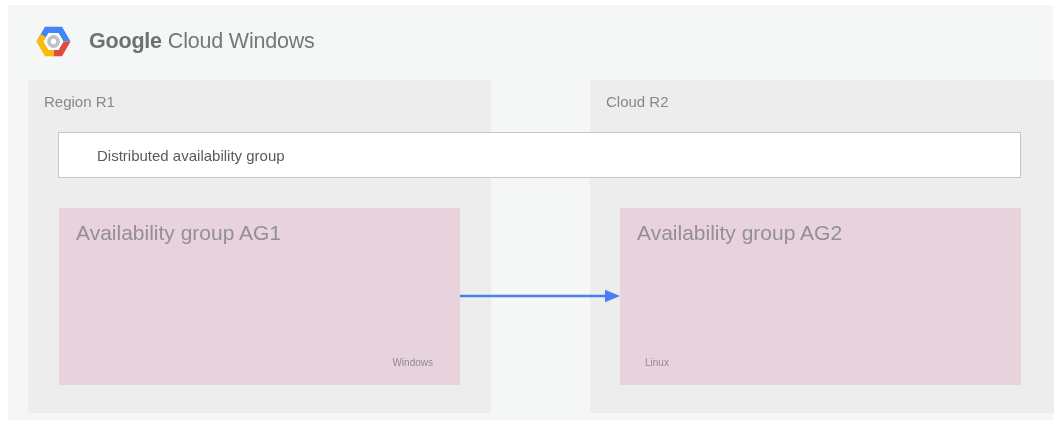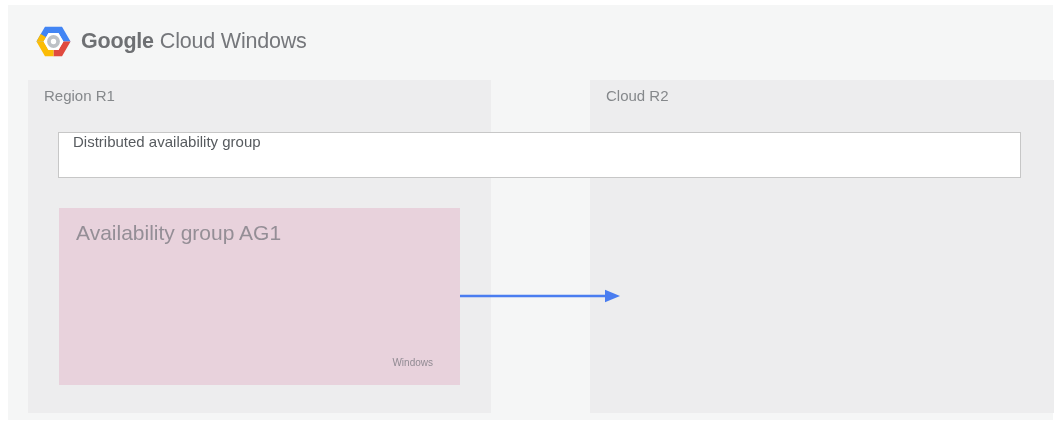--- a/index.html
+++ b/index.html
@@ -10,45 +10,45 @@
     overflow:hidden;
     position:relative;
   }
   .panel{
     position:absolute;left:8px;top:5px;right:8px;bottom:6px;
     background:#f5f6f6;
   }
   
   .header{
     position:absolute;left:26px;top:16px;height:40px;
-    display:flex;align-items:center;gap:8px;justify-content:space-between;
+    display:flex;align-items:center;gap:16px;justify-content:space-between;
   }
   .logo-icon{width:39px;height:39px;display:block;}
   .logotype{
     font-size:21.5px;color:#727479;letter-spacing:-0.2px;
     display:flex;align-items:baseline;gap:6px;white-space:nowrap;
   }
   .logotype .brand{font-weight:700;color:#6e7073;}
   .logotype .product{font-weight:400;color:#75777b;}
   
   .region{
     position:absolute;top:75px;height:333px;
     background:#ededee;
   }
   .region-r1{left:20px;width:463px;}
   .region-r2{left:582px;width:464px;}
   .region-label{
-    position:absolute;left:16px;top:7px;
+    position:absolute;left:16px;top:13px;
     font-size:15px;color:#85888b;
   }
   
   .dist-box{
     position:absolute;left:50px;top:127px;width:963px;height:46px;
     background:#ffffff;border:1px solid #c7c7c7;box-sizing:border-box;
-    display:flex;align-items:flex-start;
+    display:flex;align-items:center;padding-left:24px;
   }
   .dist-box span{
     margin-left:14px;font-size:15px;color:#575b5f;
   }
   
   .ag{
     position:absolute;top:203px;width:401px;height:177px;
     background:#e8d2dc;
   }
   .ag1{left:51px;}
@@ -104,19 +104,23 @@
 
   <div class="dist-box">
     <span>Distributed availability group</span>
   </div>
 
   <div class="ag ag1">
     <div class="ag-label">Availability group AG1</div>
     <div class="os-label os-right">Windows</div>
   </div>
 
+  <div class="ag ag2">
+    <div class="ag-label">Availability group AG2</div>
+    <div class="os-label os-left">Linux</div>
+  </div>
 
   <svg class="arrow" viewBox="0 0 160 20" aria-hidden="true">
     <line x1="0" y1="10" x2="147" y2="10" stroke="#4a7df0" stroke-width="2.4"></line>
     <polygon points="145,3.8 160,10 145,16.2" fill="#4a7df0"></polygon>
   </svg>
 
 </div>
 
 </body></html>

